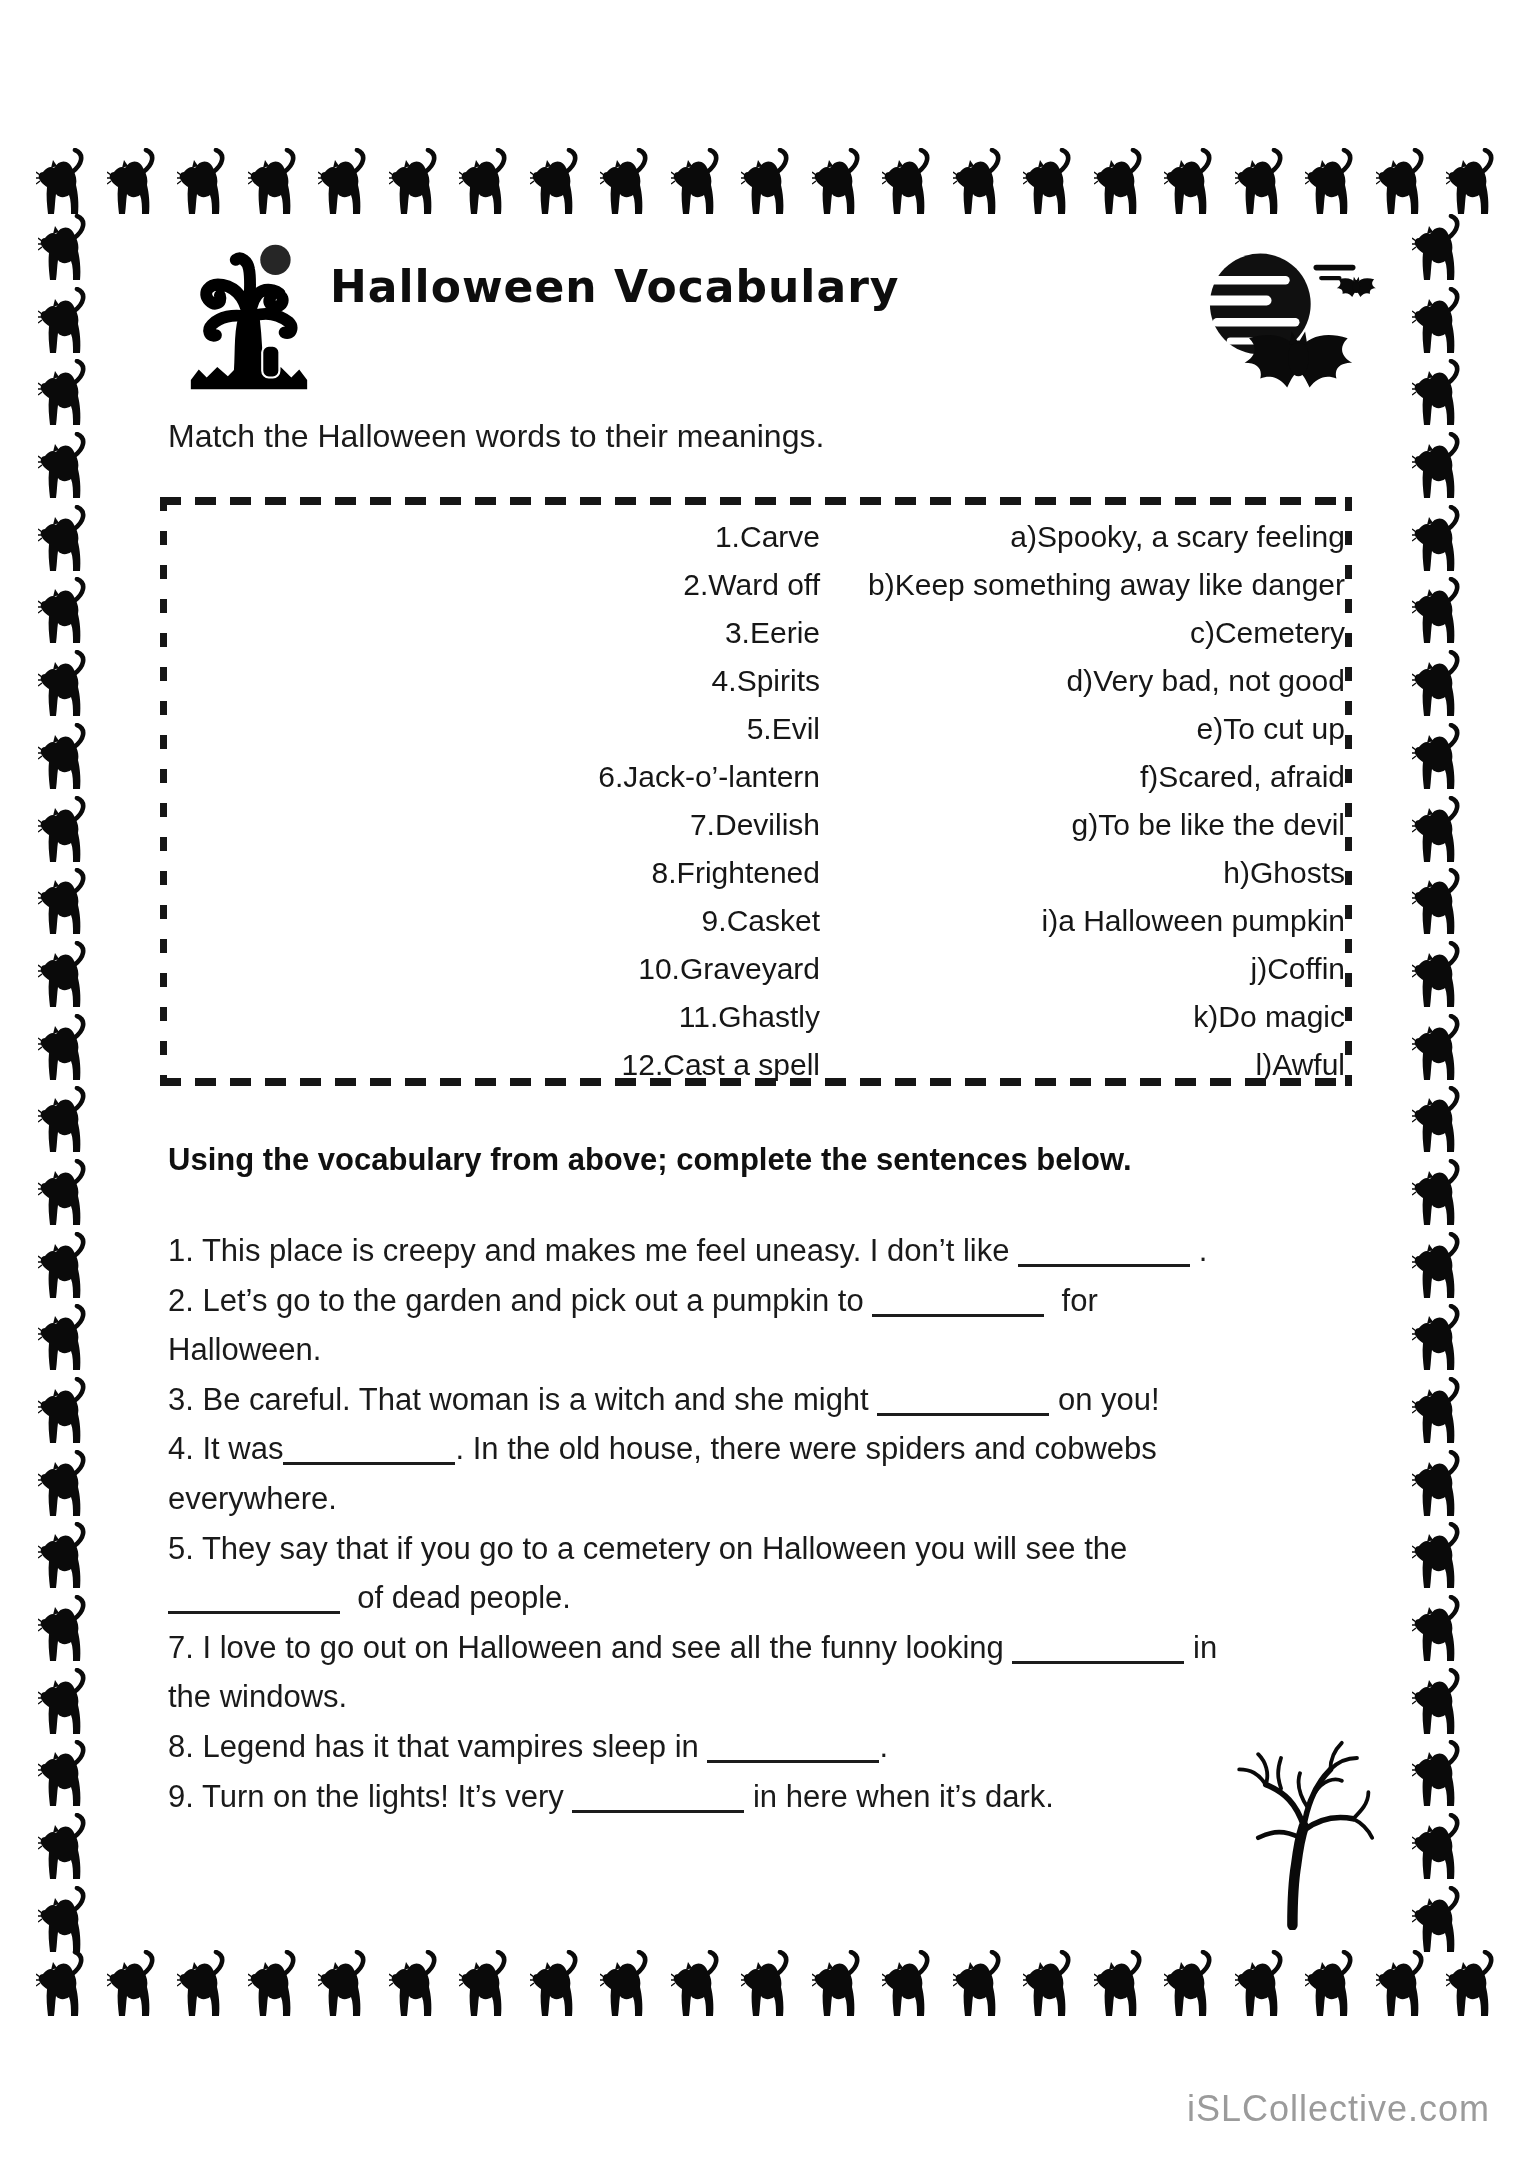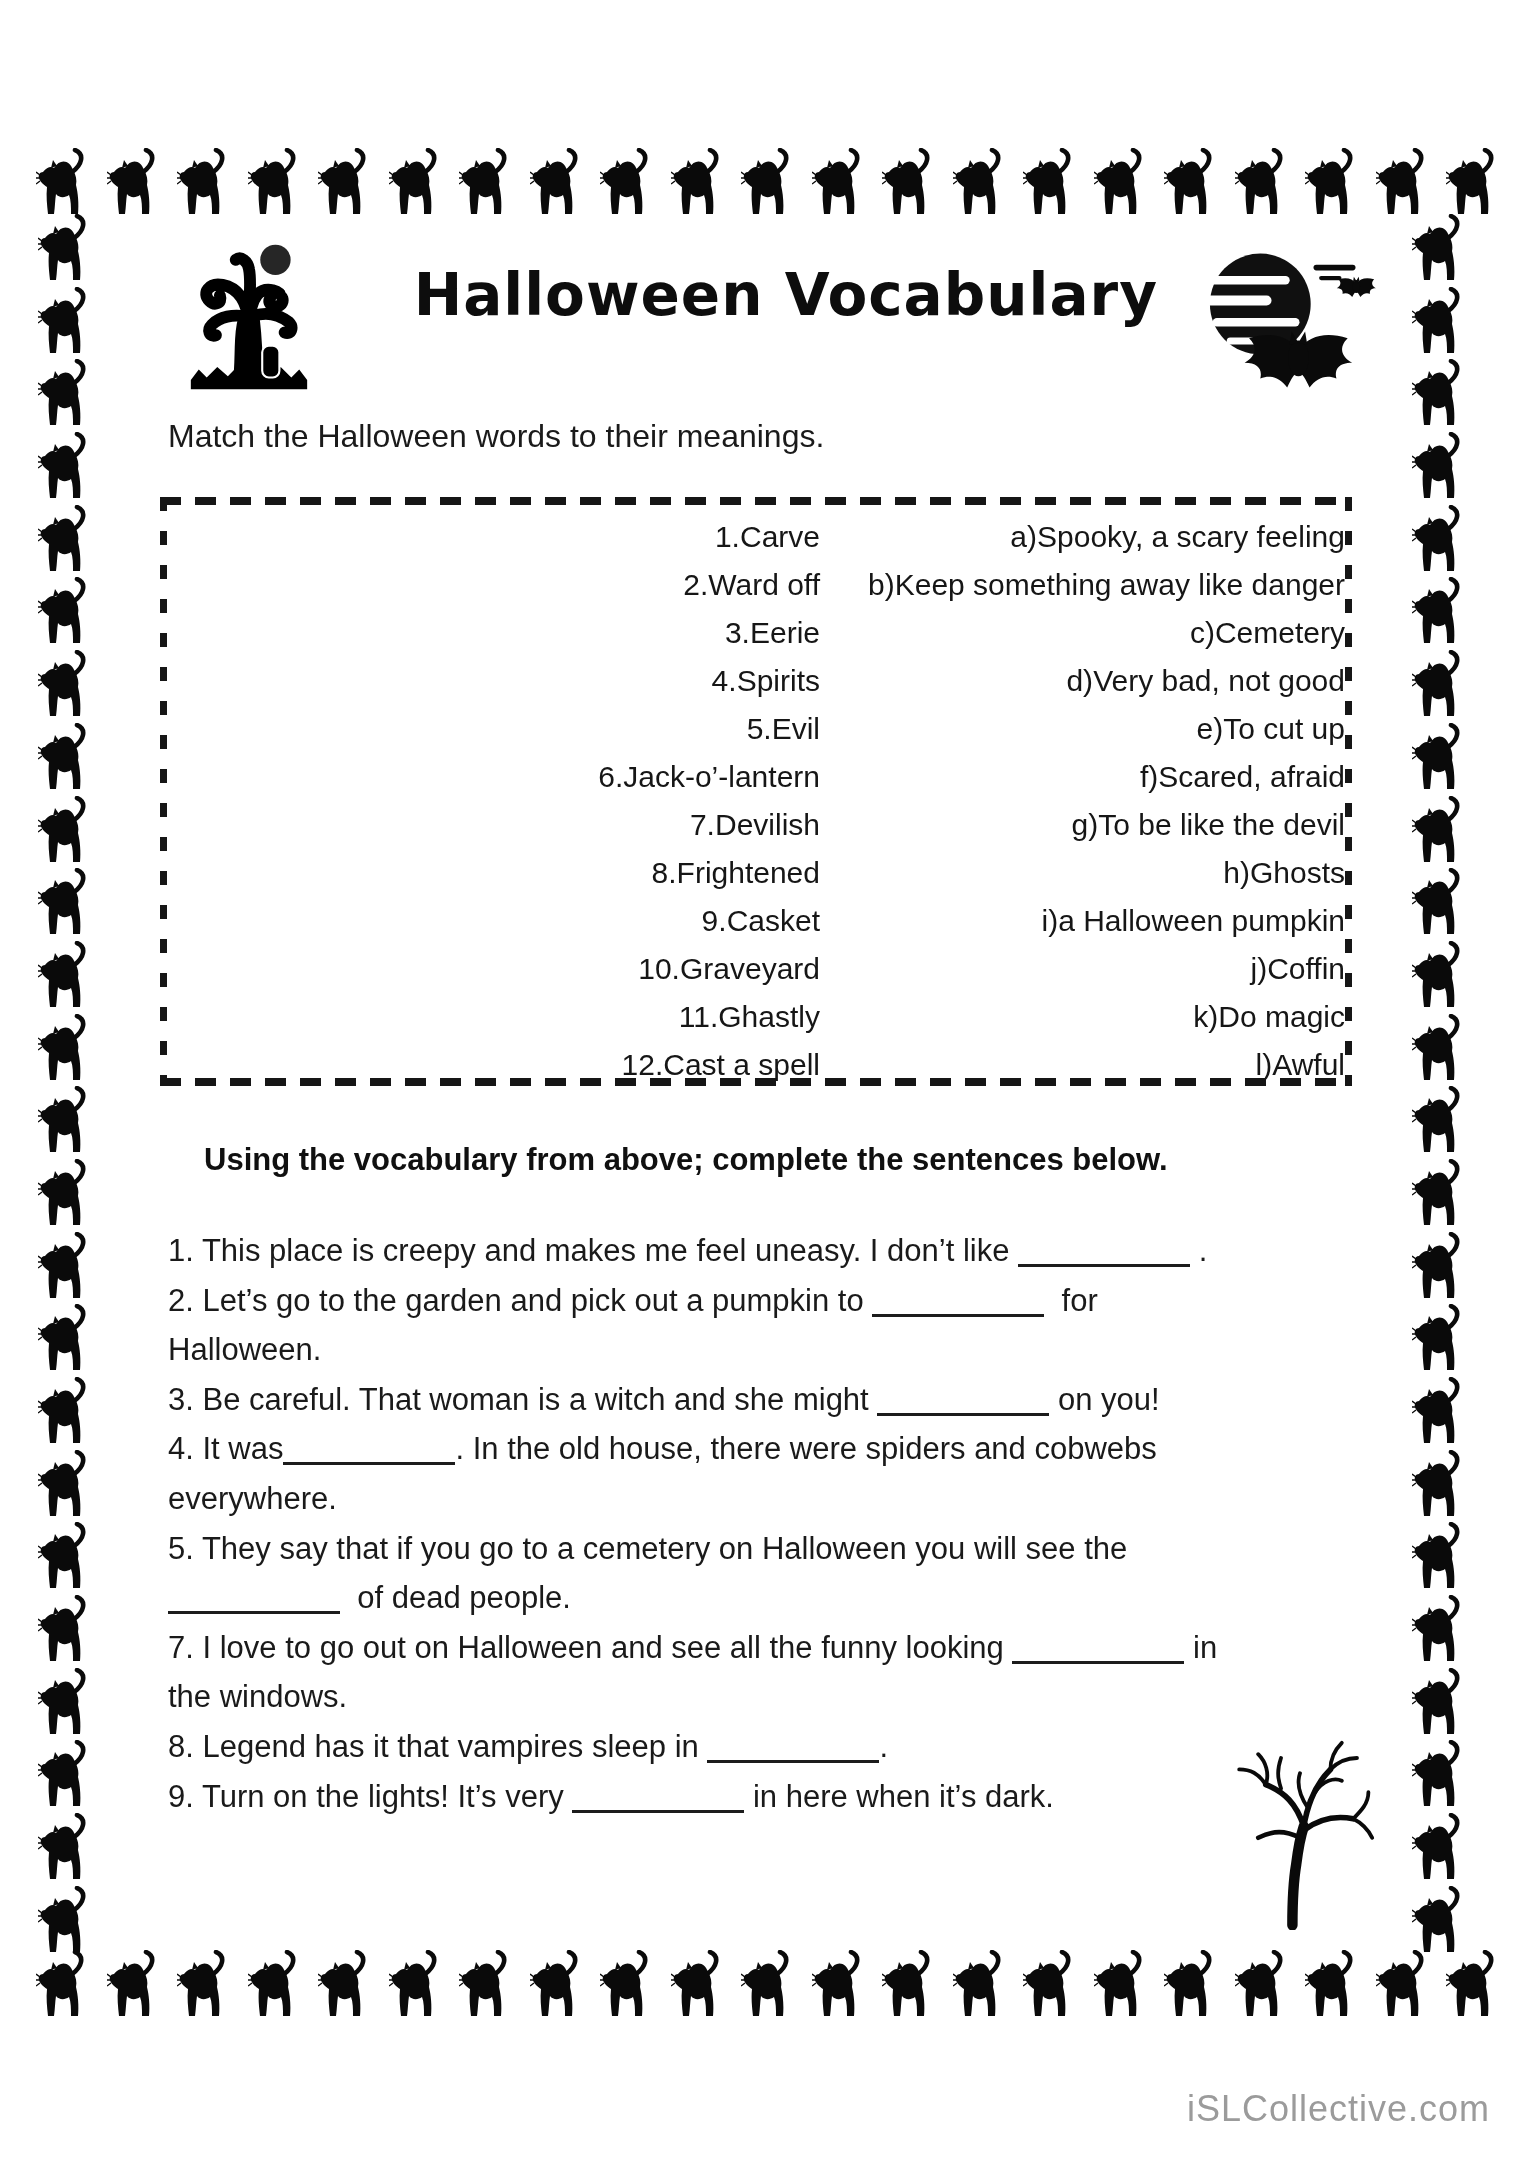--- a/index.html
+++ b/index.html
@@ -19,40 +19,40 @@
     display:flex;flex-direction:column;justify-content:space-between;
   }
   .border-left{left:38px;}
   .border-right{left:1412px;}
 
   .clip-tree{position:absolute;left:168px;top:240px;width:162px;height:152px;}
   .clip-moonbats{position:absolute;left:1193px;top:248px;width:234px;height:168px;}
   .clip-baretree{position:absolute;left:1224px;top:1738px;width:152px;height:192px;}
 
   .title{
-    position:absolute;left:318px;top:262px;width:840px;text-align:right;
+    position:absolute;left:330px;top:262px;width:840px;text-align:left;
     font-family:"DejaVu Sans",sans-serif;font-weight:bold;
-    font-size:58px;line-height:1.15;color:#0d0d0d;letter-spacing:1px;white-space:nowrap;
+    font-size:44px;line-height:1.15;color:#0d0d0d;letter-spacing:1px;white-space:nowrap;
   }
   .instruction{position:absolute;left:168px;top:418px;font-size:32px;color:#1a1a1a;}
 
   .match-box{position:absolute;left:160px;top:497px;width:1192px;height:589px;text-align:right;}
   .edge{position:absolute;background-repeat:repeat;}
   .edge-h{left:0;right:0;height:8px;background:repeating-linear-gradient(90deg,#161616 0 21px,transparent 21px 35px);}
   .edge-top{top:0;}
   .edge-bot{bottom:0;}
   .edge-v{top:0;bottom:0;width:7px;background:repeating-linear-gradient(180deg,#161616 0 14px,transparent 14px 34px);}
   .edge-left{left:0;}
   .edge-right{right:0;}
   .match-grid{position:absolute;left:7px;right:7px;top:16px;}
   .m-row{display:grid;grid-template-columns:598px auto;padding-left:55px;line-height:48px;font-size:30px;}
   .m-num{display:inline-block;width:48px;}
   .m-letter{display:inline-block;width:46px;}
 
-  .ex-heading{position:absolute;left:168px;top:1142px;font-size:31px;font-weight:bold;color:#101010;margin-left:36px;}
+  .ex-heading{position:absolute;left:168px;top:1142px;font-size:31px;font-weight:bold;color:#101010;}
   .sentences{position:absolute;left:168px;top:1214px;width:1235px;margin-top:12px;}
   .s-line{white-space:pre;font-size:31px;line-height:49.6px;color:#1a1a1a;}
   .blank{
     display:inline-block;width:172px;height:20px;
     border-bottom:3px solid #1c1c1c;vertical-align:-6px;
   }
   .watermark{
     position:absolute;right:42px;top:2088px;font-size:36px;color:#9b9b9b;
     letter-spacing:1px;
   }

